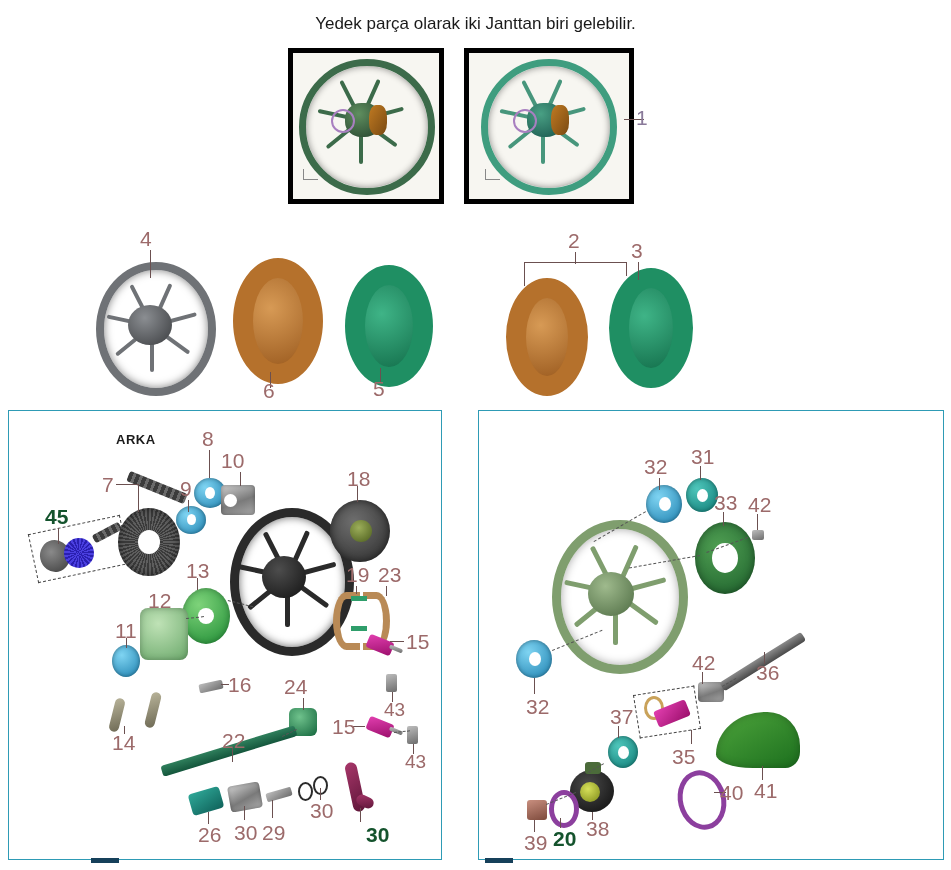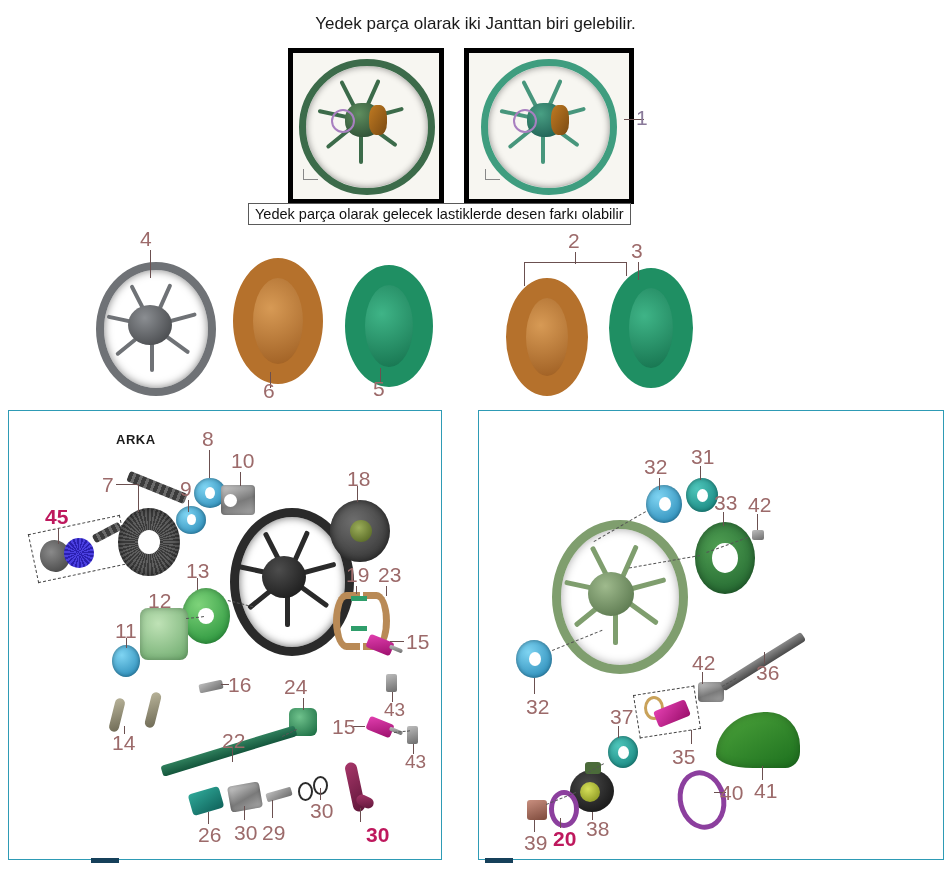--- a/index.html
+++ b/index.html
@@ -3,21 +3,21 @@
 <meta charset="utf-8">
 <style>
   html,body{margin:0;padding:0;background:#ffffff;}
   body{width:951px;height:870px;position:relative;overflow:hidden;
        font-family:"Liberation Sans","DejaVu Sans",sans-serif;}
   .stage{position:absolute;left:0;top:0;width:951px;height:870px;}
 
   
   .lbl{position:absolute;color:#9c6a6a;font-size:21px;line-height:1;
        font-family:"Liberation Sans",sans-serif;white-space:nowrap;}
-  .lbl.red{color:#be185d;font-weight:bold;}
+  .lbl.red{color:#14532d;font-weight:bold;}
   .lbl.sm{font-size:19px;}
   .lead{position:absolute;background:#6b5050;}
   .lead.v{width:1px;}
   .lead.h{height:1px;}
   .dash{position:absolute;border-top:1px dashed #555;height:0;transform-origin:0 0;}
   .dbox{position:absolute;border:1px dashed #444;}
 
   
   #caption1{position:absolute;left:0;top:14px;width:951px;text-align:center;
             font-size:17px;color:#1a1a1a;}
@@ -138,21 +138,20 @@
     <div class="part" style="left:82px;top:52px;width:18px;height:30px;border-radius:40%;
                 background:linear-gradient(120deg,#c07a22,#7a4a12);"></div>
     <div class="part ring" style="left:44px;top:56px;width:20px;height:20px;border:2px solid #a87fc0;"></div>
     <div class="part" style="left:16px;top:116px;width:14px;height:10px;
                 border-left:1.5px solid #888;border-bottom:1.5px solid #888;"></div>
   </div>
 
   <div class="lead h" style="left:624px;top:119px;width:20px;"></div>
   <div class="lbl" style="left:636px;top:107px;color:#8a7a9a;">1</div>
 
-  <div id="caption2">Yedek parça olarak gelecek lastiklerde desen farkı olabilir</div>
 
   <div class="wheel" style="left:96px;top:262px;width:104px;height:118px;border:8px solid #6f7276;
               border-radius:50%;box-shadow:inset 0 0 8px rgba(0,0,0,.5);"></div>
   <div class="part" style="left:112px;top:278px;width:80px;height:96px;">
     <div class="spoke" style="left:38px;top:48px;width:4px;height:46px;background:#6f7276;transform:rotate(0deg);"></div>
     <div class="spoke" style="left:38px;top:48px;width:4px;height:46px;background:#6f7276;transform:rotate(51deg);"></div>
     <div class="spoke" style="left:38px;top:48px;width:4px;height:46px;background:#6f7276;transform:rotate(102deg);"></div>
     <div class="spoke" style="left:38px;top:48px;width:4px;height:46px;background:#6f7276;transform:rotate(153deg);"></div>
     <div class="spoke" style="left:38px;top:48px;width:4px;height:46px;background:#6f7276;transform:rotate(204deg);"></div>
     <div class="spoke" style="left:38px;top:48px;width:4px;height:46px;background:#6f7276;transform:rotate(255deg);"></div>
@@ -210,21 +209,21 @@
   <div class="lbl" style="left:202px;top:428px;">8</div>
 
   <div class="part bearing-blue" style="left:176px;top:506px;width:30px;height:28px;"></div>
   <div class="white-ctr" style="left:187px;top:514px;width:9px;height:11px;"></div>
   <div class="lead v" style="left:188px;top:500px;height:12px;"></div>
   <div class="lbl" style="left:180px;top:478px;">9</div>
 
   <div class="part grey-cyl" style="left:221px;top:485px;width:34px;height:30px;"></div>
   <div class="white-ctr" style="left:224px;top:494px;width:13px;height:13px;"></div>
   <div class="lead v" style="left:240px;top:472px;height:14px;"></div>
-  <div class="lbl" style="left:231px;top:450px;text-align:right;">10</div>
+  <div class="lbl" style="left:221px;top:450px;text-align:right;">10</div>
 
   <div class="part dark-wheel-rim" style="left:230px;top:508px;width:106px;height:130px;"></div>
   <div class="part" style="left:246px;top:524px;width:82px;height:106px;">
     <div class="spoke" style="left:39px;top:53px;width:5px;height:50px;background:#2a2a2a;transform:rotate(0deg);"></div>
     <div class="spoke" style="left:39px;top:53px;width:5px;height:50px;background:#2a2a2a;transform:rotate(51deg);"></div>
     <div class="spoke" style="left:39px;top:53px;width:5px;height:50px;background:#2a2a2a;transform:rotate(102deg);"></div>
     <div class="spoke" style="left:39px;top:53px;width:5px;height:50px;background:#2a2a2a;transform:rotate(153deg);"></div>
     <div class="spoke" style="left:39px;top:53px;width:5px;height:50px;background:#2a2a2a;transform:rotate(204deg);"></div>
     <div class="spoke" style="left:39px;top:53px;width:5px;height:50px;background:#2a2a2a;transform:rotate(255deg);"></div>
     <div class="spoke" style="left:39px;top:53px;width:5px;height:50px;background:#2a2a2a;transform:rotate(306deg);"></div>

